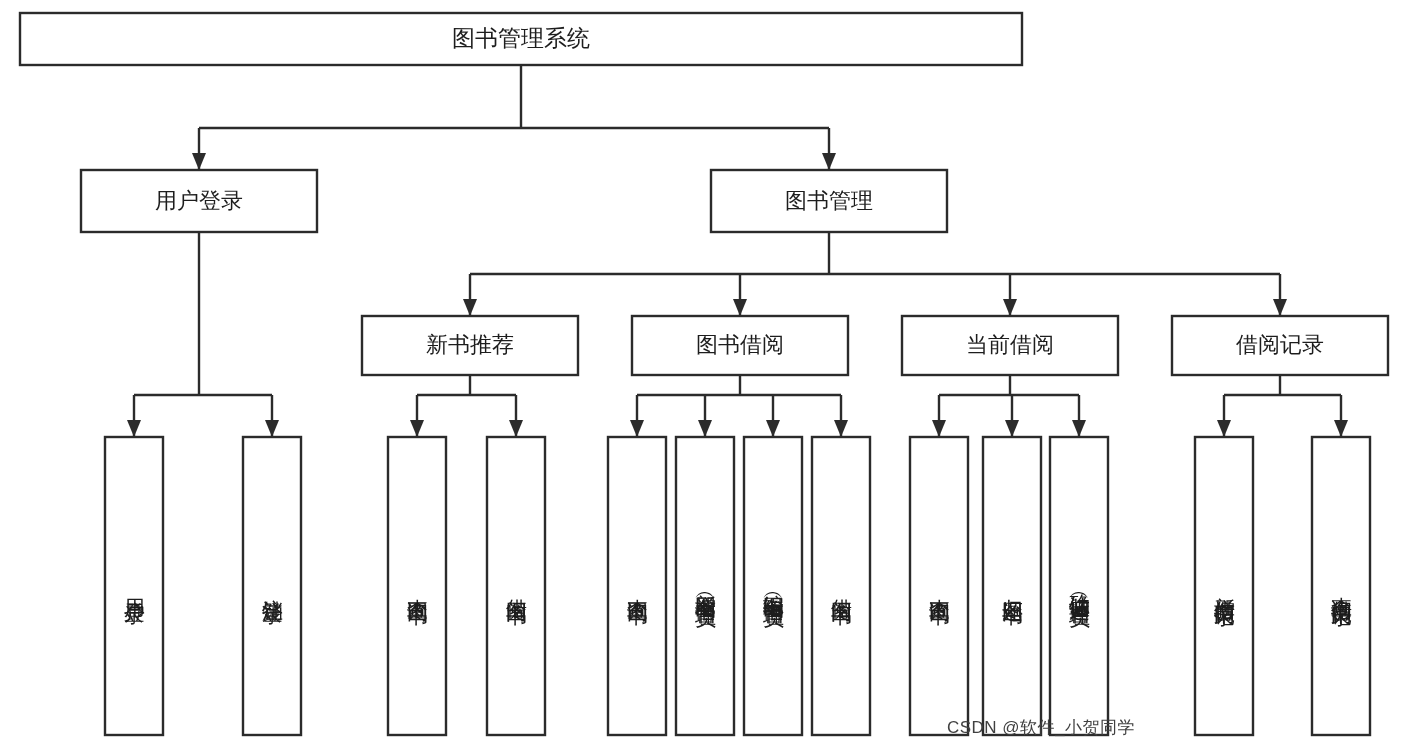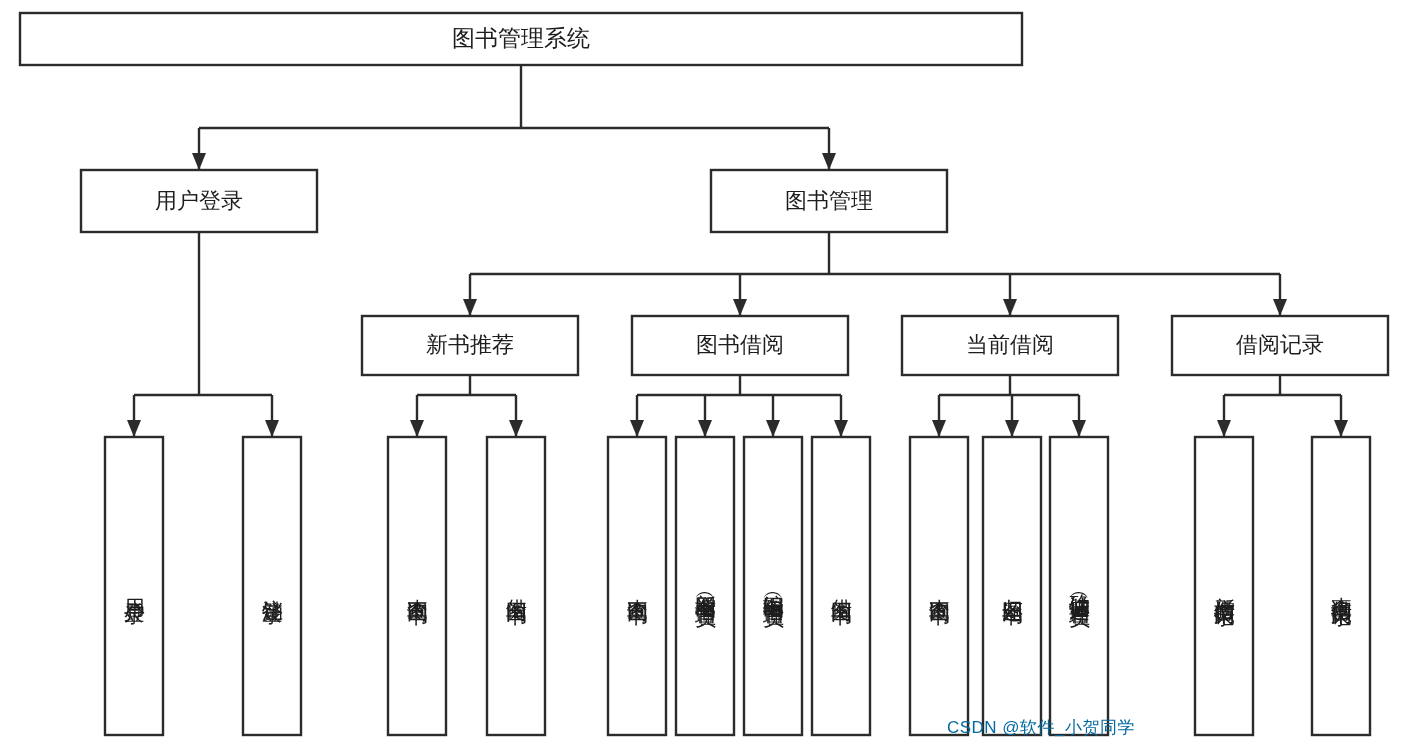--- a/index.html
+++ b/index.html
@@ -70,21 +70,21 @@
     text-align: center;
     white-space: nowrap;
     pointer-events: none;
   }
   .watermark {
     position: absolute;
     right: 12px;
     bottom: 8px;
     font-family: "Liberation Sans", "DejaVu Sans", sans-serif;
     font-size: 17px;
-    color: #0369a1;
+    color: #404040;
     letter-spacing: 0.5px;
     white-space: nowrap;
     text-align: right;
   }
 </style>
 </head>
 <body>
 
 <div id="diagram-root">
   <svg class="diagram" viewBox="0 0 1405 747" xmlns="http://www.w3.org/2000/svg">

